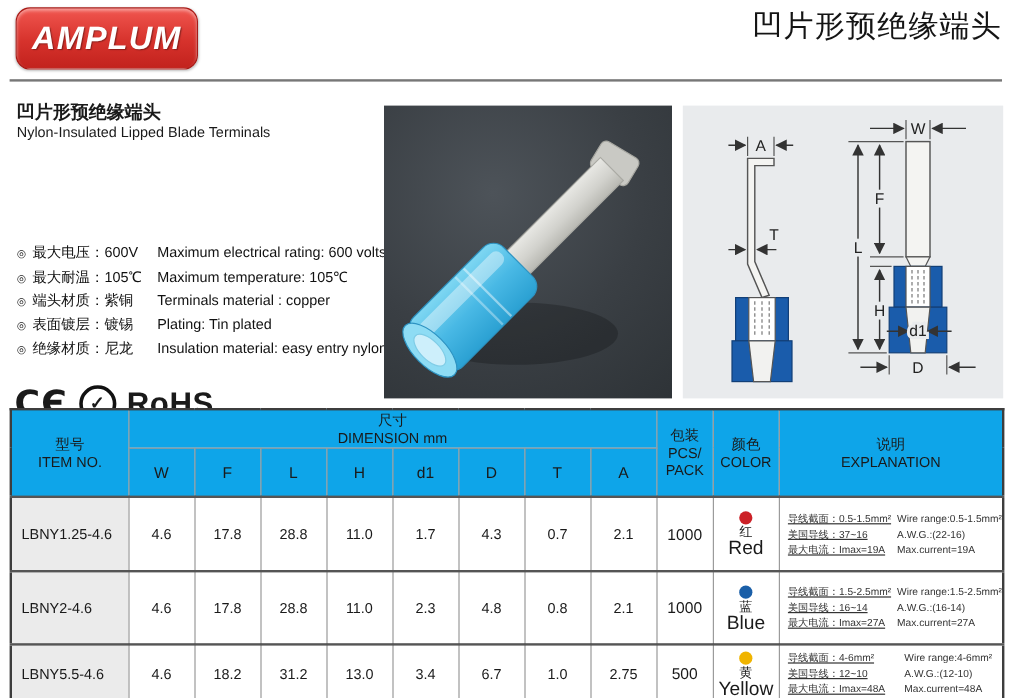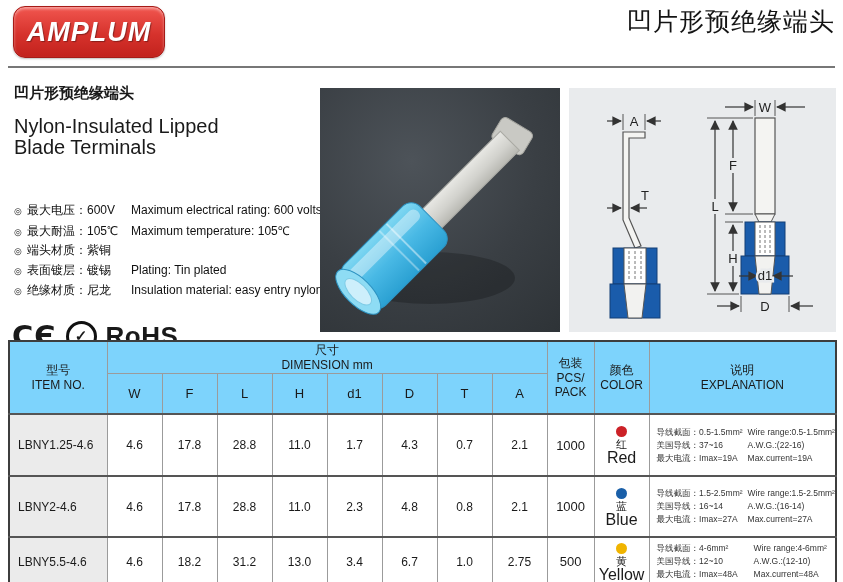--- a/index.html
+++ b/index.html
@@ -13,21 +13,21 @@
         box-shadow:inset 0 2px 3px rgba(255,255,255,.45),0 1px 2px rgba(0,0,0,.25);
         display:flex;align-items:center;justify-content:center;}
   .logo span{color:#fff;font-style:italic;font-weight:bold;font-size:27px;letter-spacing:1px;
         text-shadow:1px 1px 1px rgba(0,0,0,.35);}
   .mast-zh{position:absolute;right:8px;top:5px;font-size:25px;color:#141414;letter-spacing:1px;}
   .mast-en{position:absolute;right:8px;top:38px;font-size:17px;color:#222;}
   .rule{position:absolute;left:8px;right:8px;top:66px;border-top:2px solid #777;}
 
   
   .p-title-zh{position:absolute;left:14px;top:84px;font-size:15px;font-weight:bold;}
-  .p-title-en{position:absolute;left:14px;top:116px;font-size:20px;width:240px;line-height:21px;}
+  .p-title-en{position:absolute;left:14px;top:100px;font-size:12px;width:240px;line-height:21px;}
   .specs{position:absolute;left:14px;top:202px;}
   .spec-row{display:flex;align-items:baseline;height:20px;font-size:12px;white-space:nowrap;}
   .spec-bullet{width:13px;font-size:9px;color:#222;}
   .spec-zh{width:104px;color:#111;}
   .spec-en{color:#111;}
   .certs{position:absolute;left:12px;top:320px;display:flex;align-items:center;gap:9px;height:32px;}
   .ce{font-size:29px;font-weight:bold;letter-spacing:1px;font-family:"DejaVu Sans",sans-serif;}
   .sgs{position:relative;width:25px;height:25px;border:3px solid #111;border-radius:50%;
        display:flex;align-items:center;justify-content:center;font-weight:bold;font-size:15px;}
   .sgs-label{position:absolute;bottom:-5px;right:-4px;font-size:6px;background:#fff;padding:0 1px;color:#111;}
@@ -40,36 +40,36 @@
   .diagram{position:absolute;left:569px;top:88px;width:267px;height:244px;background:#e9ebed;}
   .diagram svg text{font-family:"Liberation Sans",sans-serif;font-size:13px;fill:#222;}
 
   
   .spec-table{position:absolute;left:8px;top:340px;width:827px;border-collapse:collapse;
               table-layout:fixed;background:#fff;border:2px solid #3d3d3d;}
   .spec-table th,.spec-table td{border:1px solid #9b9b9b;padding:0;text-align:center;
               font-weight:normal;vertical-align:middle;}
   .spec-table thead{border-bottom:2px solid #3d3d3d;}
   .spec-table tbody tr{border-top:2px solid #555;}
-  .spec-table thead th{background:#7dd3fc;}
+  .spec-table thead th{background:#0ea5e9;}
   .hd-zh{font-size:12px;line-height:15px;}
   .hd-en{font-size:12px;line-height:14px;}
   .hd-dim{font-size:13px;}
   .row-h1{height:32px;}
   .row-h2{height:41px;}
   .cell-item{background:#ebebeb;text-align:left !important;padding-left:8px !important;font-size:12px;}
   .cell-num{font-size:12px;}
   .cell-pack{font-size:13px;}
   .dot{width:11px;height:11px;border-radius:50%;margin:0 auto 1px;}
   .color-zh{font-size:11px;line-height:13px;}
   .color-en{font-size:16px;line-height:13px;}
   .cell-expl{padding:4px 2px 4px 7px !important;}
   .ex-wrap{display:flex;text-align:left;gap:5px;}
   .ex-col{font-size:8.5px;line-height:13px;color:#333;white-space:nowrap;}
-  .ex-col.zh{width:92px;}
+  .ex-col.zh{width:92px;text-decoration:underline;}
   .r1{height:62px;}.r2{height:61px;}.r3{height:40px;}
 </style>
 </head>
 <body>
 
 <div class="page">
 
   <div class="logo">
     <span>AMPLUM</span>
   </div>
@@ -86,20 +86,21 @@
       <span class="spec-en">Maximum electrical rating: 600 volts</span>
     </div>
     <div class="spec-row">
       <span class="spec-bullet">◎</span>
       <span class="spec-zh">最大耐温：105℃</span>
       <span class="spec-en">Maximum temperature: 105℃</span>
     </div>
     <div class="spec-row">
       <span class="spec-bullet">◎</span>
       <span class="spec-zh">端头材质：紫铜</span>
+      <span class="spec-en">Terminals material : copper</span>
     </div>
     <div class="spec-row">
       <span class="spec-bullet">◎</span>
       <span class="spec-zh">表面镀层：镀锡</span>
       <span class="spec-en">Plating: Tin plated</span>
     </div>
     <div class="spec-row">
       <span class="spec-bullet">◎</span>
       <span class="spec-zh">绝缘材质：尼龙</span>
       <span class="spec-en">Insulation material: easy entry nylon</span>

